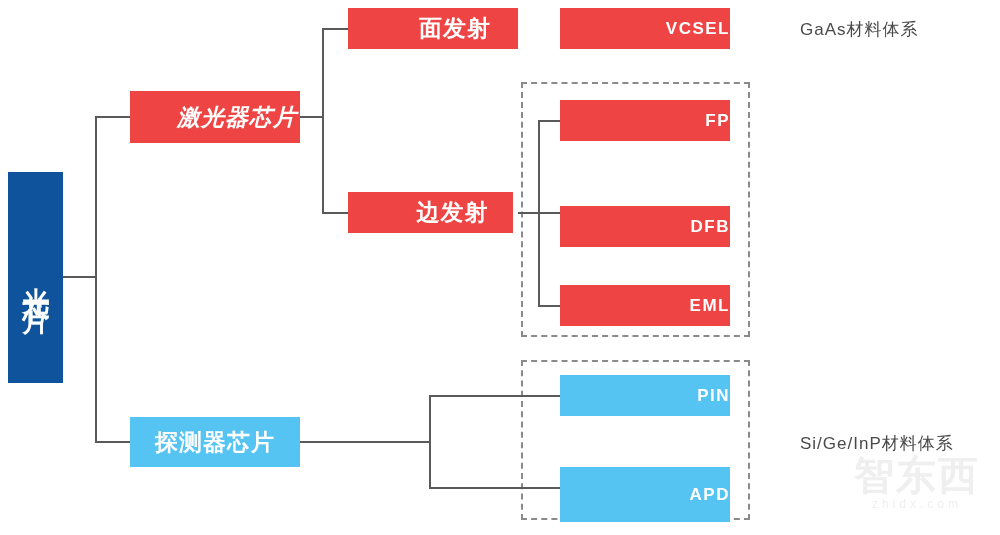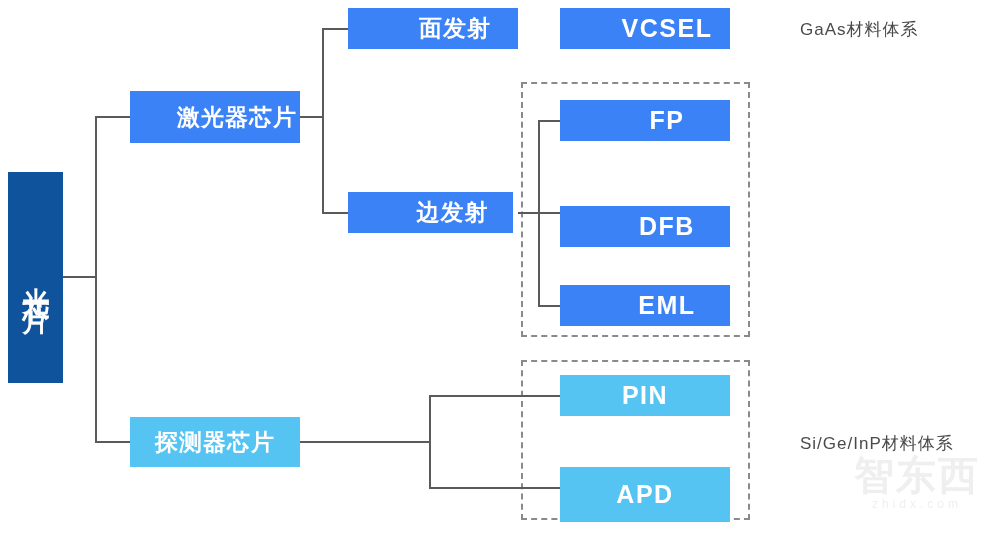--- a/index.html
+++ b/index.html
@@ -25,35 +25,35 @@
     box-sizing: border-box;
     display: flex;
     align-items: center;
     justify-content: center;
     color: #ffffff;
     font-weight: bold;
     letter-spacing: 0.5px;
     z-index: 3;
   }
   .node.dark   { background: #0e539b; }
-  .node.mid    { background: #3b82f6; padding-left: 44px; }
+  .node.mid    { background: #ef4444; padding-left: 44px; }
   .node.light  { background: #55c4f2; }
 
   
   .node.root {
     writing-mode: vertical-rl;
     text-orientation: upright;
     letter-spacing: 10px;
     font-size: 27px;
     line-height: 1;
     padding-top: 6px;
   }
 
   .node.cn  { font-size: 23px; letter-spacing: 1px; }
-  .node.en  { font-size: 25px; letter-spacing: 1.5px; }
+  .node.en  { font-size: 17px; letter-spacing: 1.5px; justify-content: flex-end; }
 
   
   .group-box {
     position: absolute;
     box-sizing: border-box;
     border: 2px dashed #8a8a8a;
     background: transparent;
     z-index: 1;
   }
 
@@ -132,21 +132,21 @@
 
   <div class="line h" style="left:300px; top:441px; width:130px;"></div>
   <div class="line v" style="left:429px; top:395px; height:93px;"></div>
   <div class="line h" style="left:429px; top:395px; width:131px;"></div>
   <div class="line h" style="left:429px; top:487px; width:131px;"></div>
 
   <div class="node dark root" style="left:8px; top:172px; width:55px; height:211px;">
     <span>光芯片</span>
   </div>
 
-  <div class="node mid cn" style="left:130px; top:91px; width:170px; height:52px;">
+  <div class="node mid cn" style="left:130px; top:91px; width:170px; height:52px;font-style:italic;">
     <span>激光器芯片</span>
   </div>
   <div class="node light cn" style="left:130px; top:417px; width:170px; height:50px;">
     <span>探测器芯片</span>
   </div>
 
   <div class="node mid cn" style="left:348px; top:8px; width:170px; height:41px;">
     <span>面发射</span>
   </div>
   <div class="node mid cn" style="left:348px; top:192px; width:165px; height:41px;">

